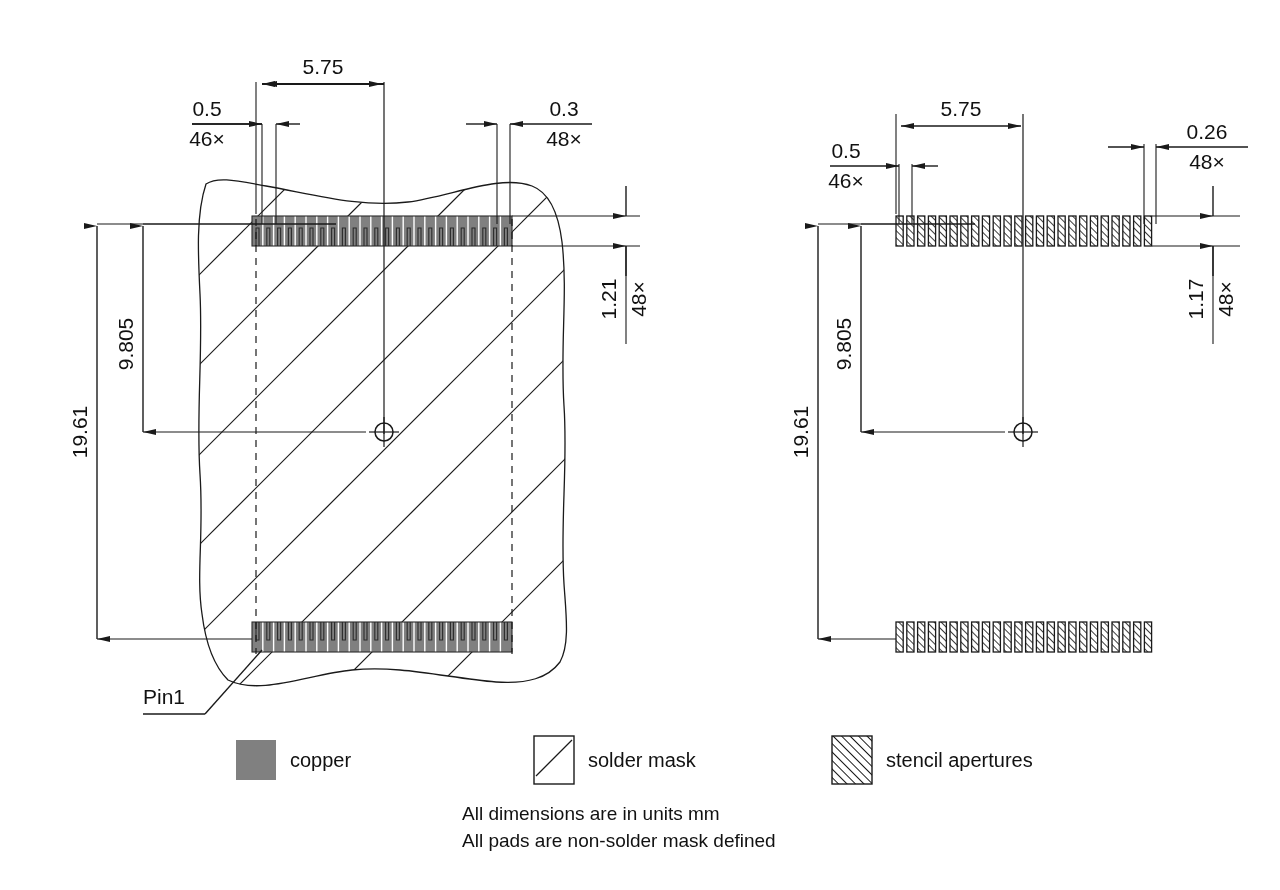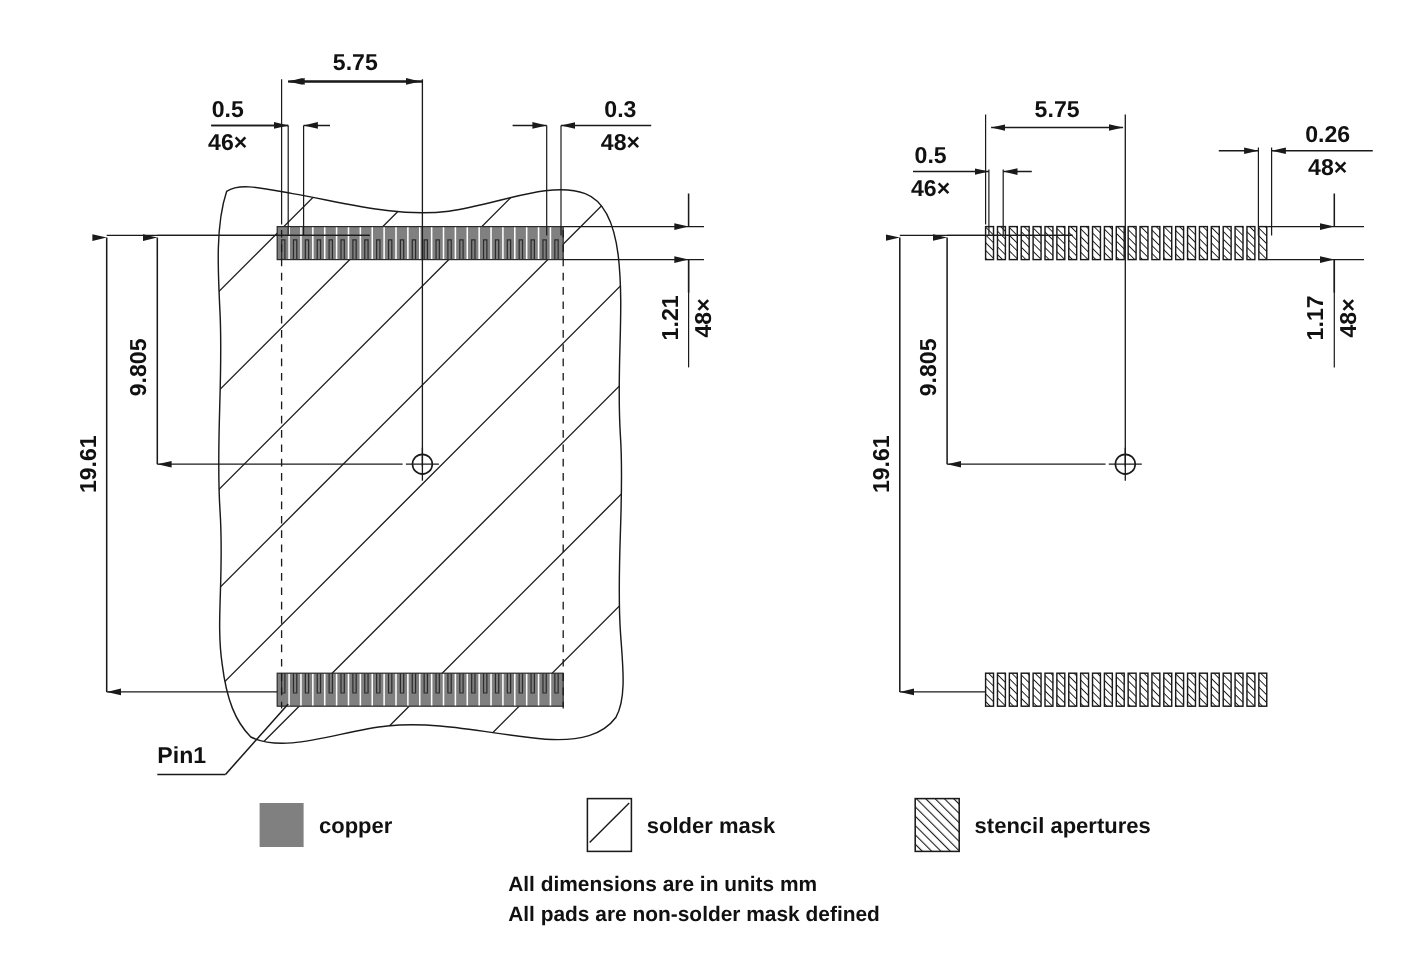--- a/index.html
+++ b/index.html
@@ -1,18 +1,18 @@
 <!DOCTYPE html>
 <html><head>
 <meta charset="utf-8">
 <style>
   html,body{margin:0;padding:0;background:#ffffff;}
   body{width:1280px;height:890px;position:relative;overflow:hidden;
        font-family:"Liberation Sans","DejaVu Sans",sans-serif;color:#000;}
-  #stage{position:absolute;left:0;top:4px;width:1280px;height:796px;font-weight:bold;}
+  #stage{position:absolute;left:0;top:14px;width:1280px;height:796px;}
   svg{display:block;}
   .dimtext{font-family:"Liberation Sans","DejaVu Sans",sans-serif;font-size:21px;fill:#111;}
   .legendtext{font-family:"Liberation Sans","DejaVu Sans",sans-serif;font-size:20px;fill:#111;}
   .notetext{font-family:"Liberation Sans","DejaVu Sans",sans-serif;font-size:19px;fill:#111;}
   .pintext{font-family:"Liberation Sans","DejaVu Sans",sans-serif;font-size:21px;fill:#111;}
 </style>
 </head>
 <body>
 
 <div id="stage">

